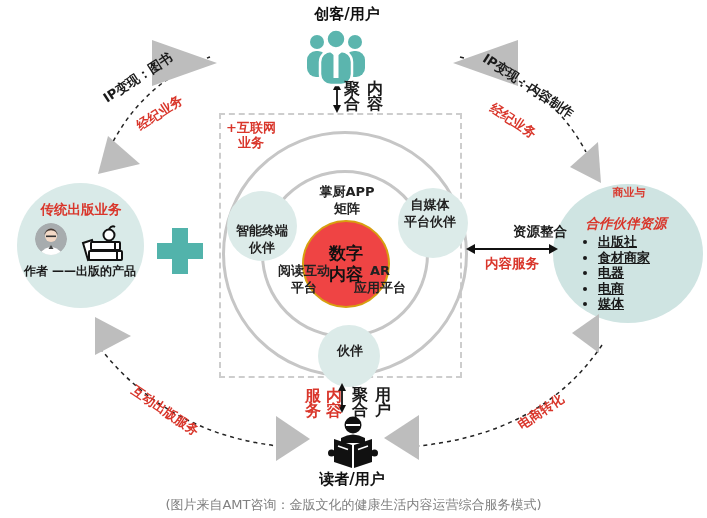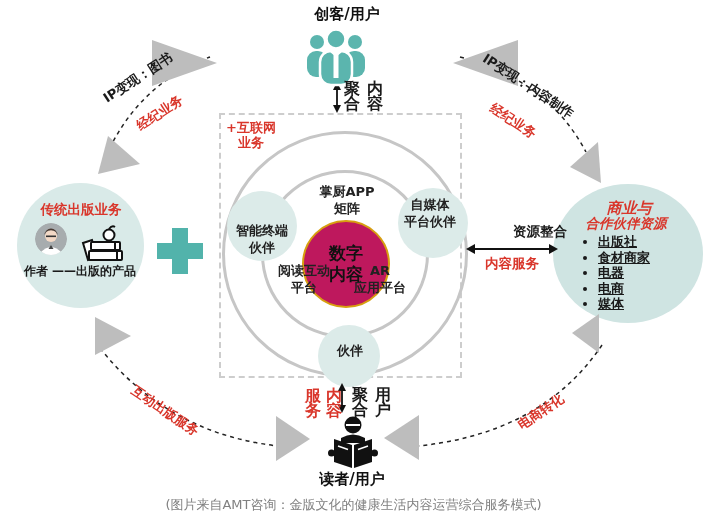--- a/index.html
+++ b/index.html
@@ -10,21 +10,21 @@
   .red{color:#d9362b;}
   .bold{font-weight:bold;}
   .node-title{font-size:15px;font-weight:bold;color:#111;white-space:nowrap;text-align:right;}
   .plat{width:90px;text-align:center;font-size:13px;line-height:1.32;font-weight:600;color:#222;}
   .grid2{font-size:16px;font-weight:bold;line-height:15px;letter-spacing:7px;white-space:nowrap;}
   .rot{font-size:13px;font-weight:bold;white-space:nowrap;}
   .ring{border:3px solid #c6c6c6;border-radius:50%;background:transparent;}
   .tealdot{border-radius:50%;background:#dcebe9;}
   .dashbox{border:2px dashed #cdcdcd;}
   .ellipse{border-radius:50%;}
-  .core-circle{border-radius:50%;background:#be185d;border:2px solid #d79f10;
+  .core-circle{border-radius:50%;background:#ef4444;border:2px solid #d79f10;
                display:flex;flex-direction:column;align-items:center;justify-content:center;}
   .core-circle div{font-size:17px;font-weight:bold;color:#111;line-height:1.25;}
   .bullets{margin:0;padding:0 0 0 16px;list-style:disc;}
   .bullets li{font-size:13px;line-height:15.5px;font-weight:600;color:#1a1a1a;text-decoration:underline;}
   .caption{width:707px;text-align:center;font-size:13px;color:#808080;}
   svg{display:block;}
 </style>
 </head>
 <body>
 
@@ -123,21 +123,21 @@
         <rect x="12" y="18" width="29" height="8" rx="1"></rect>
         <rect x="10" y="27" width="33" height="9" rx="1"></rect>
       </g>
       <line x1="36" y1="19" x2="36" y2="26" stroke="#111" stroke-width="2"></line>
       <line x1="38" y1="28" x2="38" y2="36" stroke="#111" stroke-width="2"></line>
     </svg>
   </div>
 
   <div class="abs bold ctr" style="left:80px;top:271px;font-size:12px;white-space:nowrap;">作者 ——出版的产品</div>
 
-  <div class="abs red bold ctr" style="left:629px;top:208px;font-size:15px;white-space:nowrap;font-style:italic;">商业与</div>
+  <div class="abs red bold ctr" style="left:629px;top:192px;font-size:11px;white-space:nowrap;">商业与</div>
   <div class="abs red bold ctr" style="left:626px;top:224px;font-size:13.5px;white-space:nowrap;font-style:italic;">合作伙伴资源</div>
   <ul class="abs bullets" style="left:582px;top:234px;">
     <li>出版社</li>
     <li>食材商家</li>
     <li>电器</li>
     <li>电商</li>
     <li>媒体</li>
   </ul>
 
   <div class="abs bold ctr" style="left:513px;top:232px;font-size:13.5px;white-space:nowrap;margin-left:27px;">资源整合</div>

